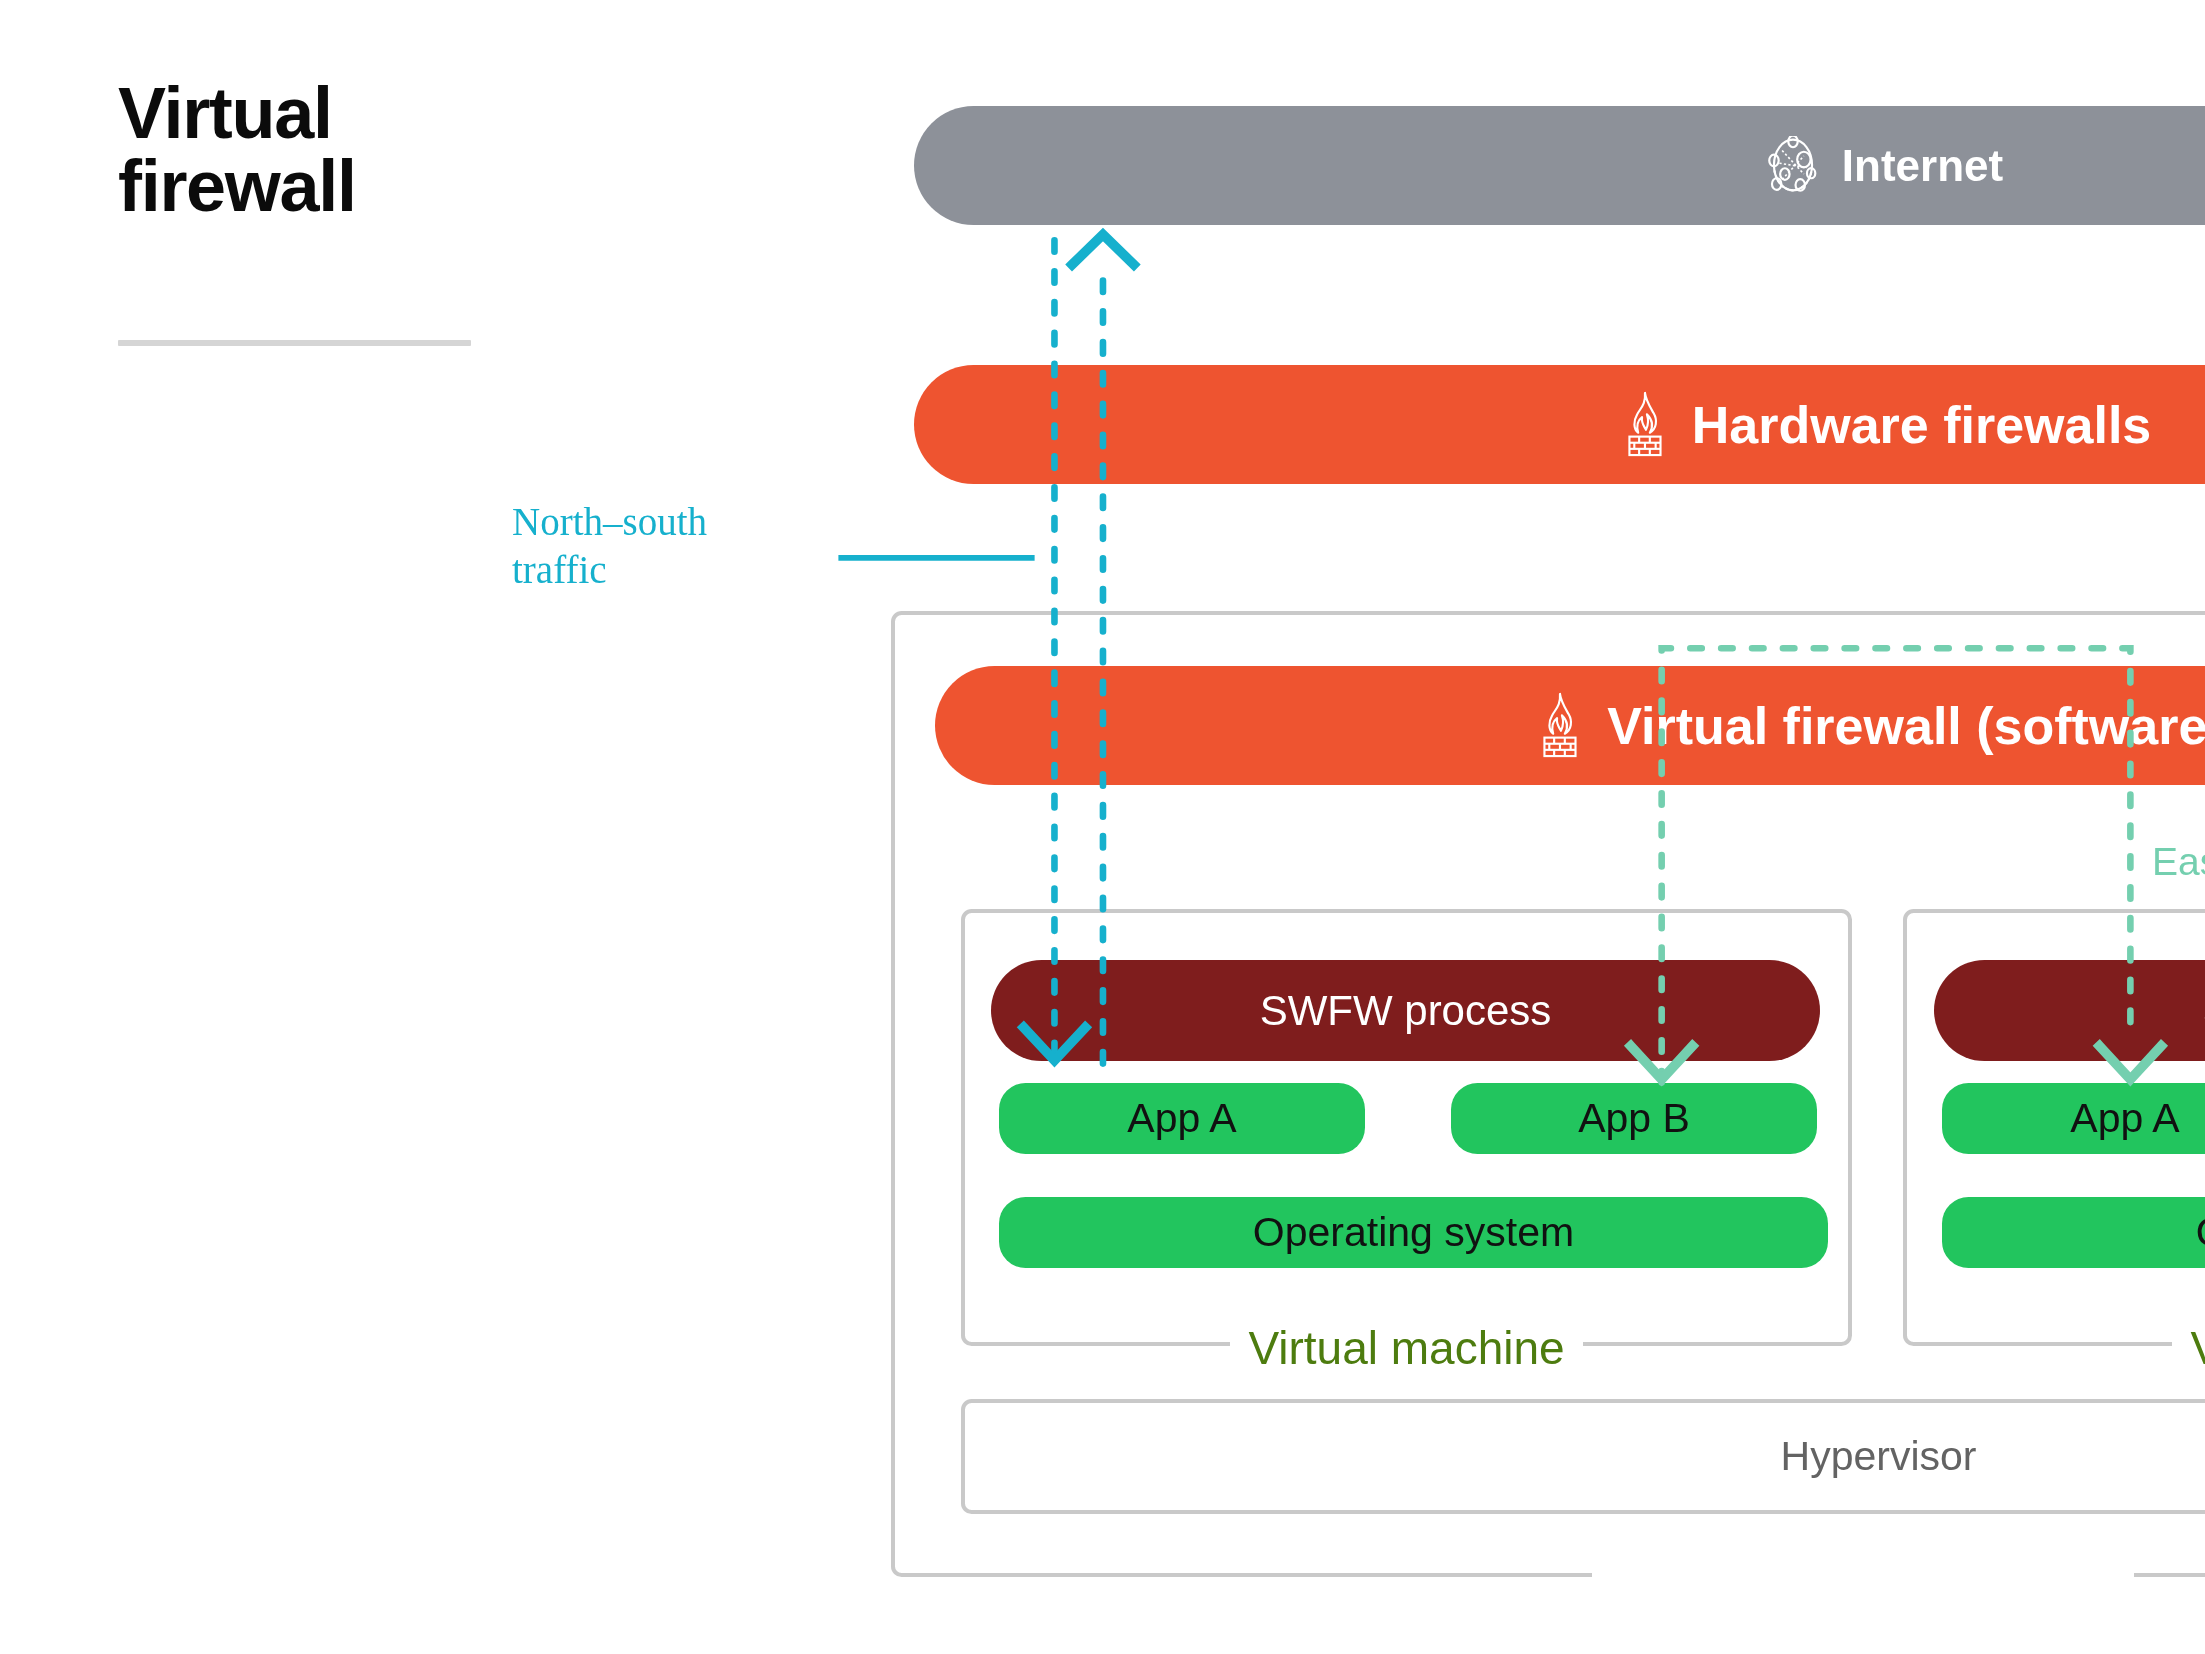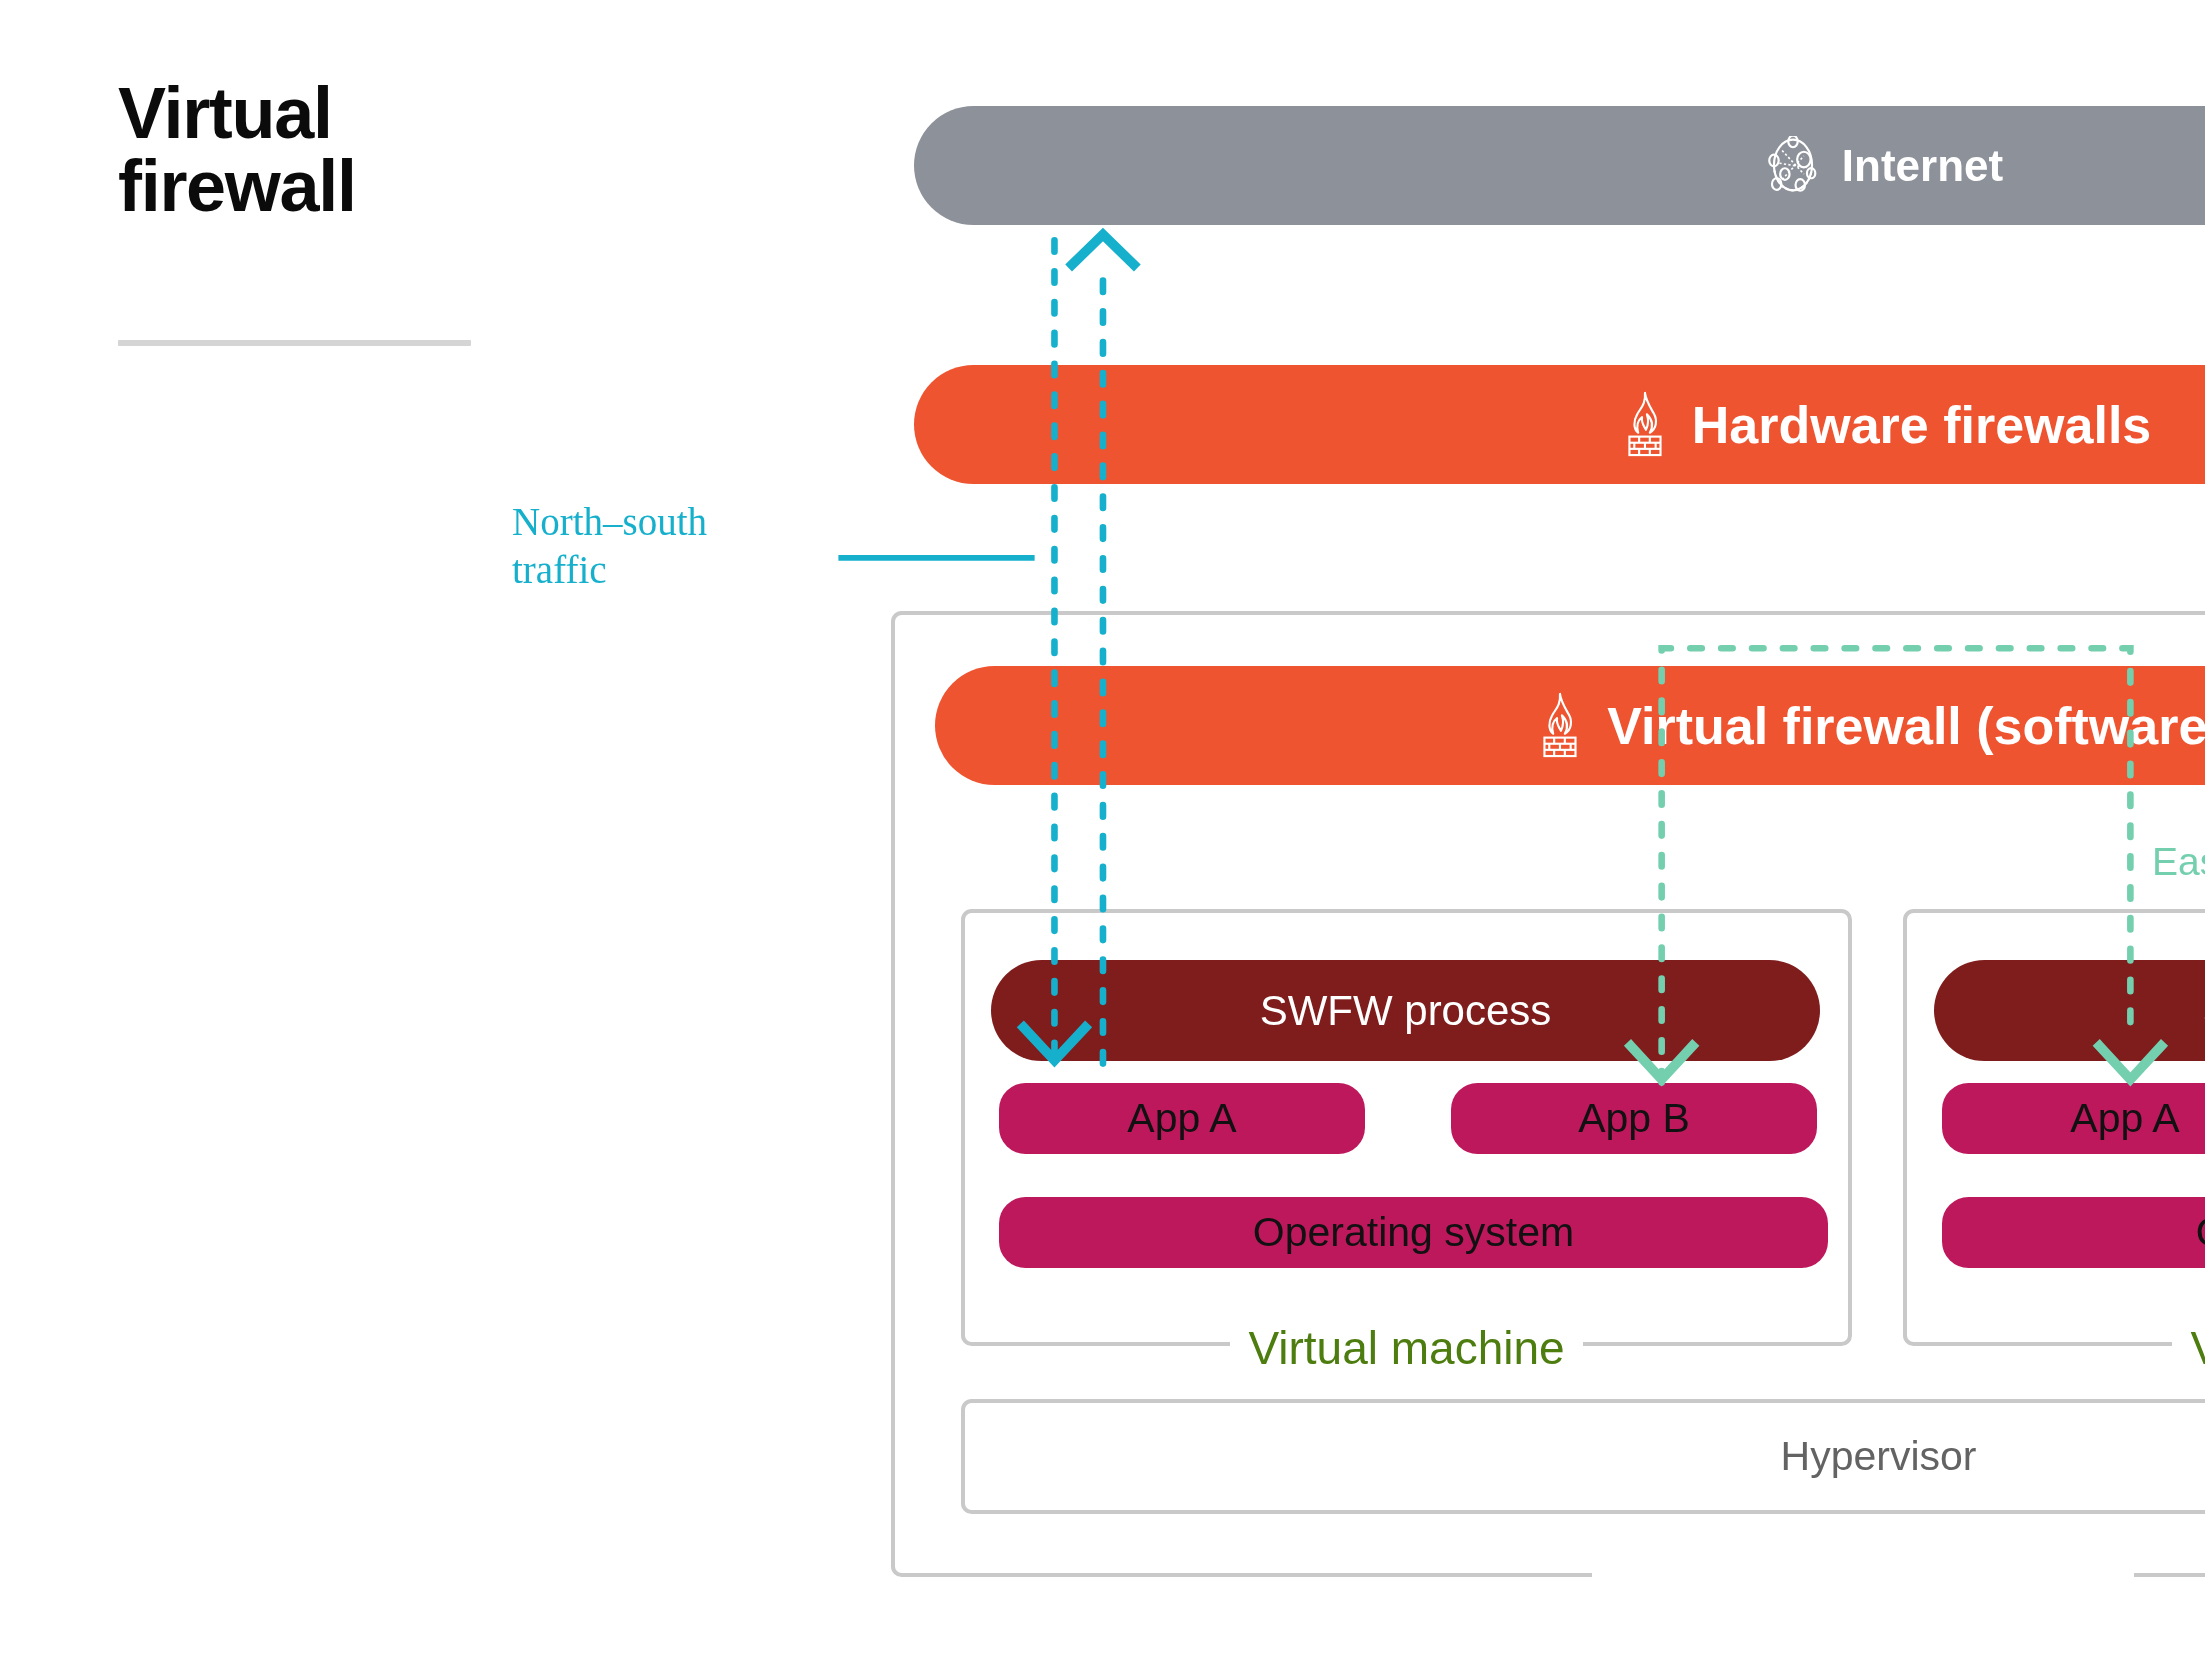--- a/index.html
+++ b/index.html
@@ -145,21 +145,21 @@
   }
   .swfw-bar span {
     font-size: 42px; color: #ffffff; white-space: nowrap;
   }
   #swfw-0 { left: 991px; }
   #swfw-1 { left: 1934px; }
 
   
   .grey-box {
     position: absolute;
-    background: #be185d;
+    background: #22c55e;
     border-radius: 26.5px;
     display: flex; align-items: center; justify-content: center;
   }
   .grey-box span {
     font-size: 41px; color: #111111; white-space: nowrap;
   }
   .app-box { top: 1083px; width: 366px; height: 71px; }
   .os-box  { top: 1197px; width: 829px; height: 71px; }
   #app-0-0 { left: 999px; }
   #app-0-1 { left: 1451px; justify-content: center; }

